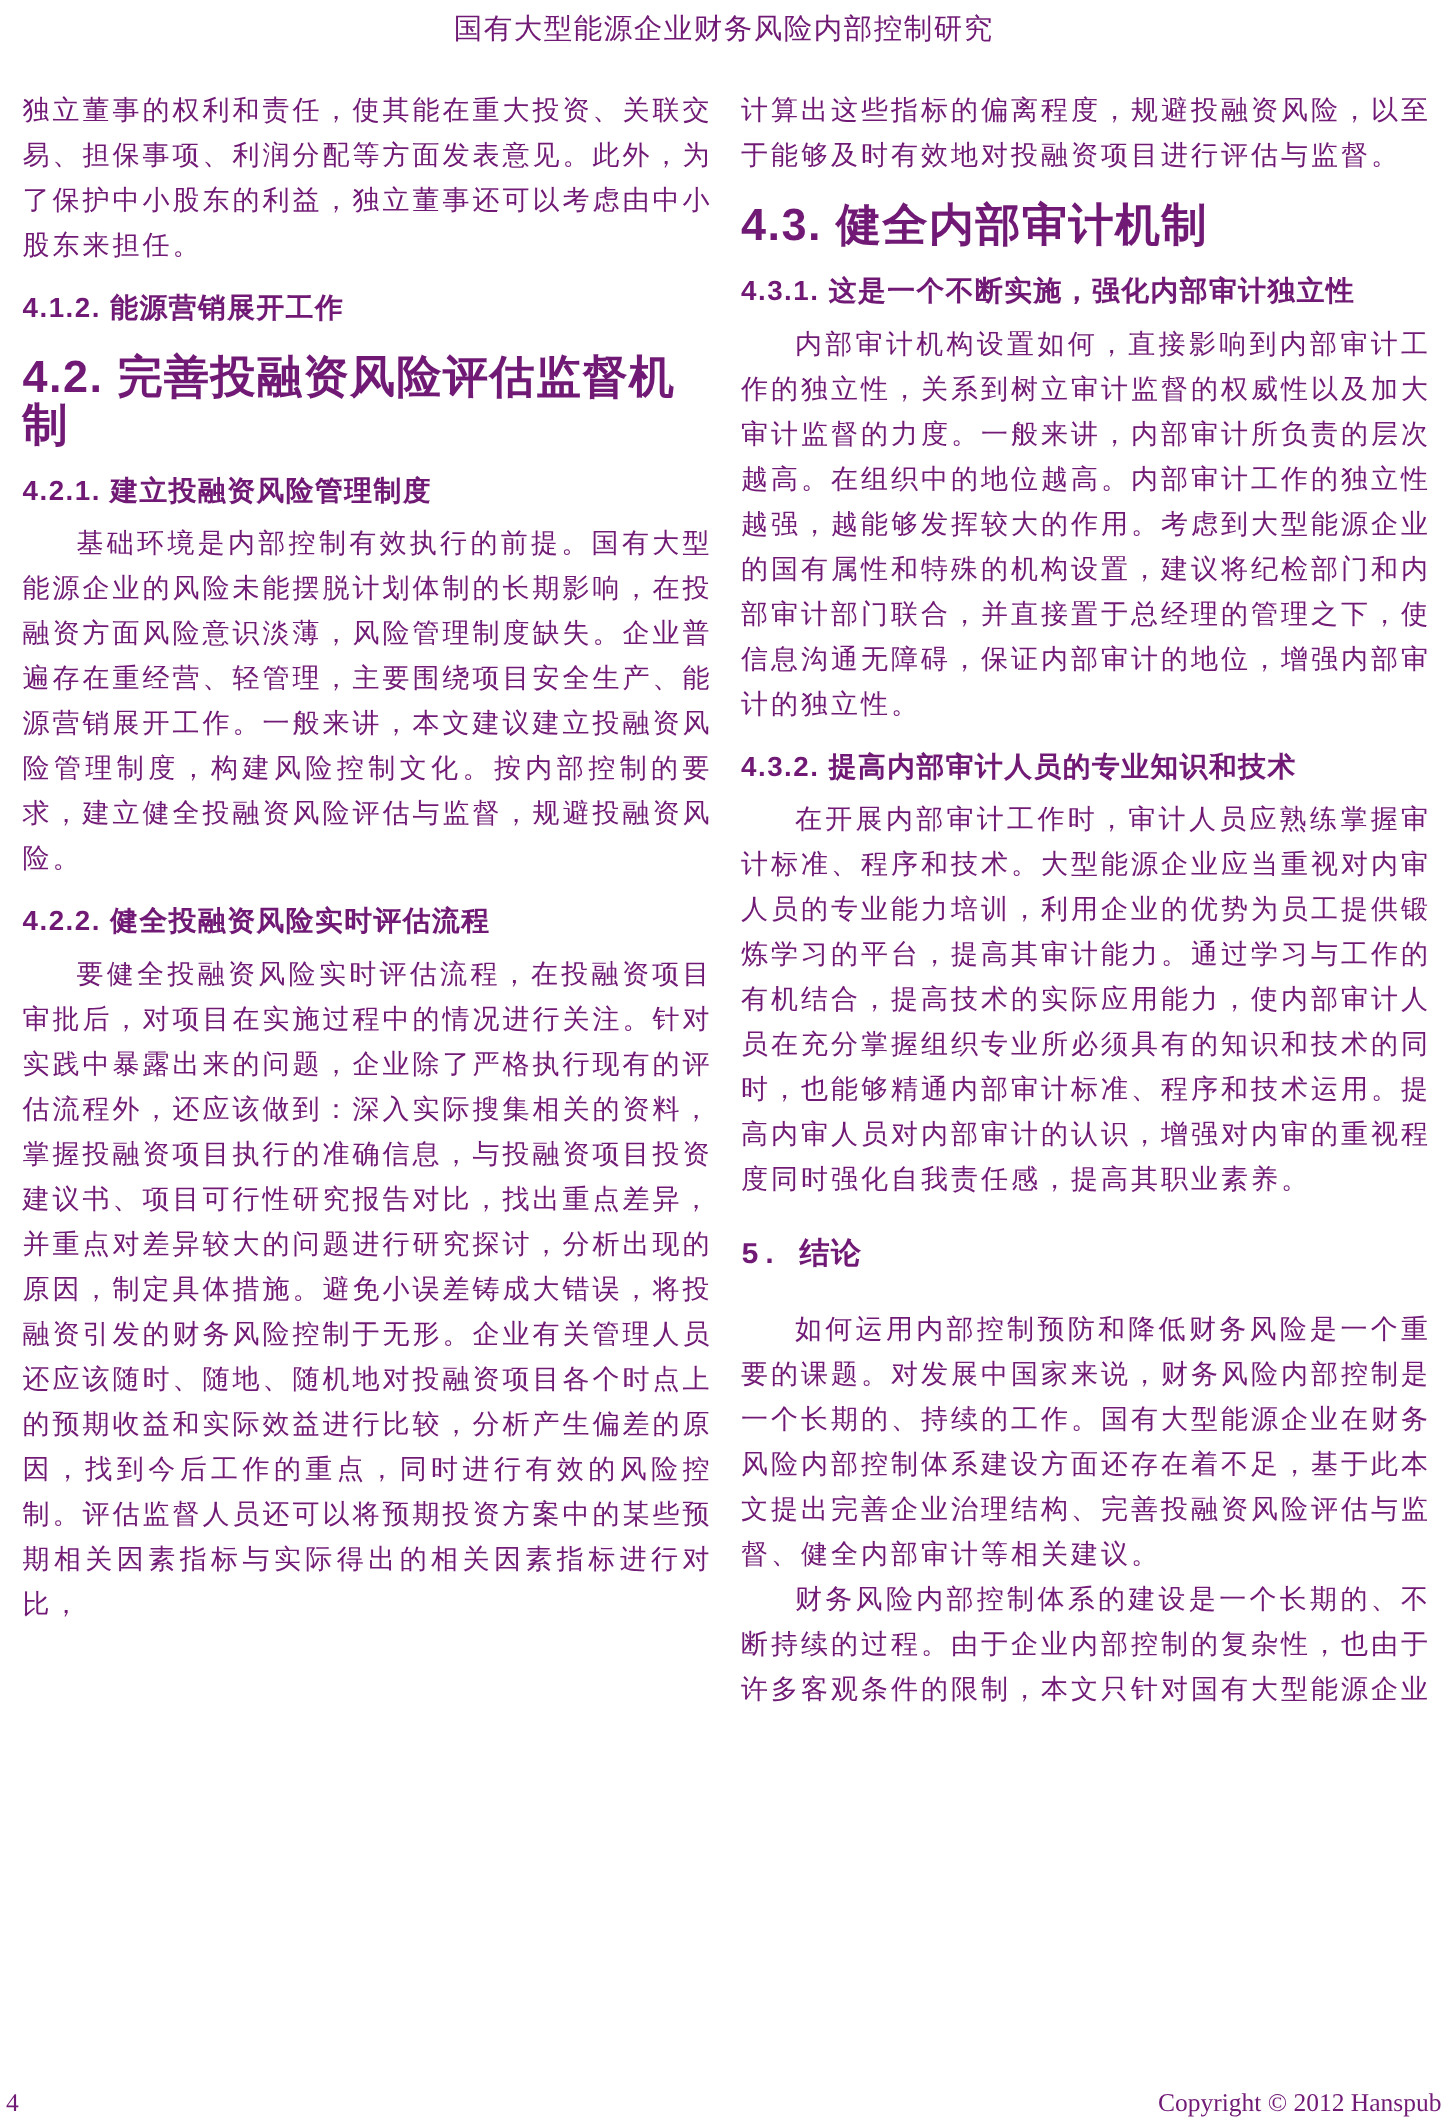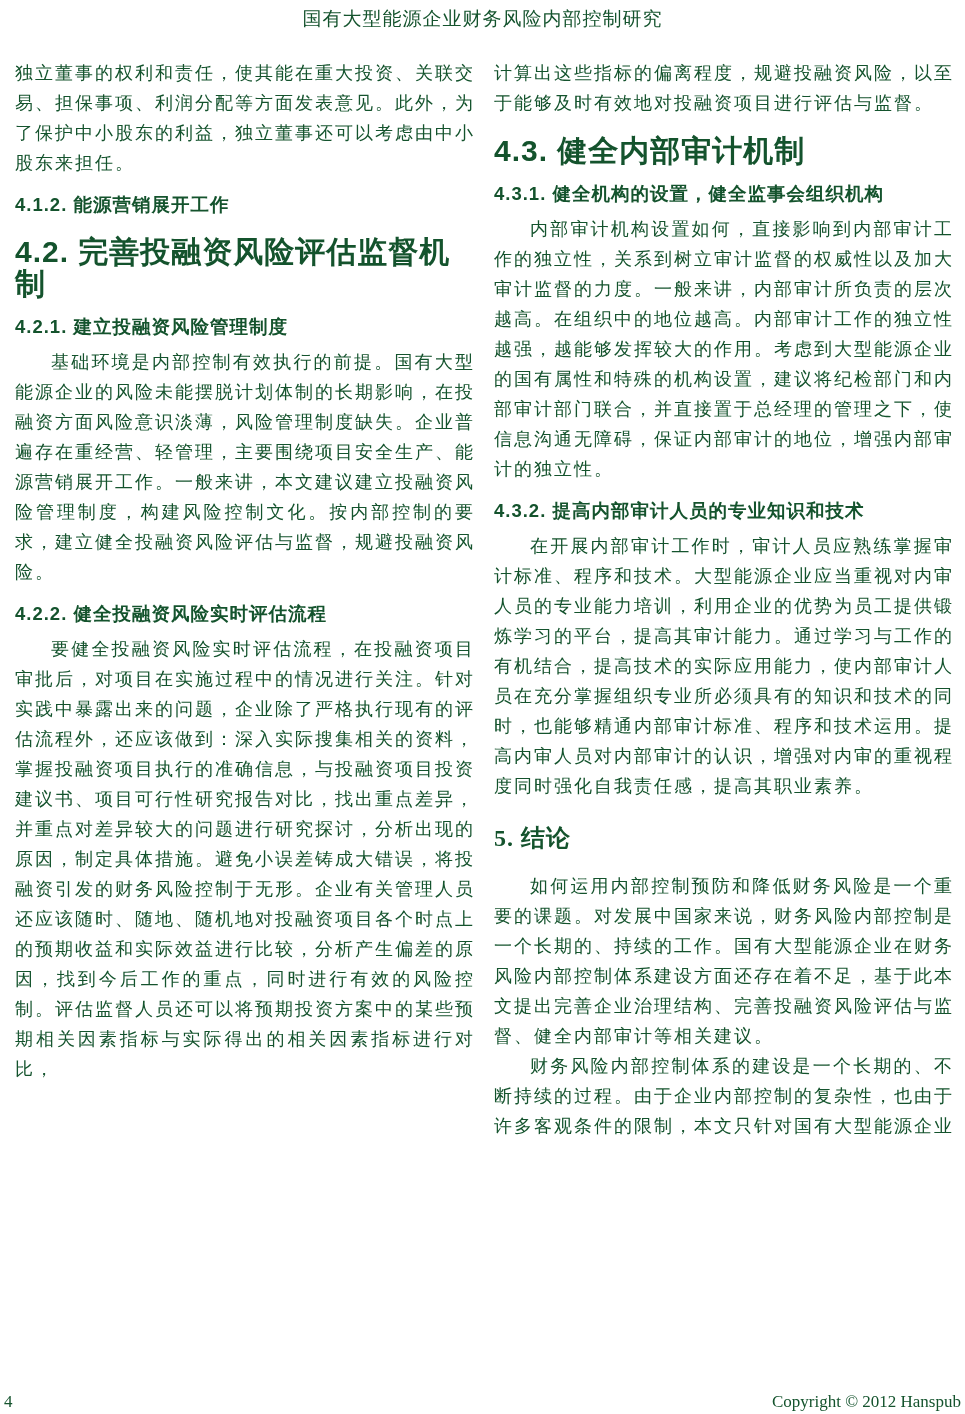--- a/index.html
+++ b/index.html
@@ -1,21 +1,21 @@
 <!DOCTYPE html>
 <html><head>
 <meta charset="utf-8">
 <style>
   html, body { margin: 0; padding: 0; background: #ffffff; }
   .page {
     position: relative;
     width: 965px;
     height: 1414px;
     background: #ffffff;
-    color: #14532d;
+    color: #701a75;
     font-family: "Liberation Serif", serif;
     overflow: hidden;
   }
   .doc-title {
     position: absolute;
     top: 6px;
     left: 0;
     right: 0;
     text-align: center;
     font-size: 19px;
@@ -50,23 +50,23 @@
   }
   .h-mid {
     font-family: "Liberation Sans", sans-serif;
     font-weight: bold;
     font-size: 30px;
     line-height: 32px;
     letter-spacing: 1px;
     margin: 17px 0 11px 0;
   }
   .h-big {
-    font-family: Liberation Serif, serif;
+    font-family: Liberation Mono, monospace;
     font-weight: bold;
-    font-size: 24px;
+    font-size: 20px;
     line-height: 34px;
     letter-spacing: 1px;
     margin: 20px 0 16px 0;
   }
   .footer {
     position: absolute;
     left: 4px;
     right: 4px;
     bottom: 2px;
     display: flex;
@@ -90,21 +90,21 @@
       <div class="h-mid">4.2. 完善投融资风险评估监督机制</div>
       <div class="h-sub">4.2.1. 建立投融资风险管理制度</div>
       <p class="para indent">基础环境是内部控制有效执行的前提。国有大型能源企业的风险未能摆脱计划体制的长期影响，在投融资方面风险意识淡薄，风险管理制度缺失。企业普遍存在重经营、轻管理，主要围绕项目安全生产、能源营销展开工作。一般来讲，本文建议建立投融资风险管理制度，构建风险控制文化。按内部控制的要求，建立健全投融资风险评估与监督，规避投融资风险。</p>
       <div class="h-sub">4.2.2. 健全投融资风险实时评估流程</div>
       <p class="para indent">要健全投融资风险实时评估流程，在投融资项目审批后，对项目在实施过程中的情况进行关注。针对实践中暴露出来的问题，企业除了严格执行现有的评估流程外，还应该做到：深入实际搜集相关的资料，掌握投融资项目执行的准确信息，与投融资项目投资建议书、项目可行性研究报告对比，找出重点差异，并重点对差异较大的问题进行研究探讨，分析出现的原因，制定具体措施。避免小误差铸成大错误，将投融资引发的财务风险控制于无形。企业有关管理人员还应该随时、随地、随机地对投融资项目各个时点上的预期收益和实际效益进行比较，分析产生偏差的原因，找到今后工作的重点，同时进行有效的风险控制。评估监督人员还可以将预期投资方案中的某些预期相关因素指标与实际得出的相关因素指标进行对比，</p>
     </div>
 
     <div class="col">
       <p class="para">计算出这些指标的偏离程度，规避投融资风险，以至于能够及时有效地对投融资项目进行评估与监督。</p>
       <div class="h-mid">4.3. 健全内部审计机制</div>
-      <div class="h-sub">4.3.1. 健全机构的设置，健全监事会组织机构</div>
+      <div class="h-sub">4.3.1. 这是一个不断实施，强化内部审计独立性</div>
       <p class="para indent">内部审计机构设置如何，直接影响到内部审计工作的独立性，关系到树立审计监督的权威性以及加大审计监督的力度。一般来讲，内部审计所负责的层次越高。在组织中的地位越高。内部审计工作的独立性越强，越能够发挥较大的作用。考虑到大型能源企业的国有属性和特殊的机构设置，建议将纪检部门和内部审计部门联合，并直接置于总经理的管理之下，使信息沟通无障碍，保证内部审计的地位，增强内部审计的独立性。</p>
       <div class="h-sub">4.3.2. 提高内部审计人员的专业知识和技术</div>
       <p class="para indent">在开展内部审计工作时，审计人员应熟练掌握审计标准、程序和技术。大型能源企业应当重视对内审人员的专业能力培训，利用企业的优势为员工提供锻炼学习的平台，提高其审计能力。通过学习与工作的有机结合，提高技术的实际应用能力，使内部审计人员在充分掌握组织专业所必须具有的知识和技术的同时，也能够精通内部审计标准、程序和技术运用。提高内审人员对内部审计的认识，增强对内审的重视程度同时强化自我责任感，提高其职业素养。</p>
       <div class="h-big">5. 结论</div>
       <p class="para indent">如何运用内部控制预防和降低财务风险是一个重要的课题。对发展中国家来说，财务风险内部控制是一个长期的、持续的工作。国有大型能源企业在财务风险内部控制体系建设方面还存在着不足，基于此本文提出完善企业治理结构、完善投融资风险评估与监督、健全内部审计等相关建议。</p>
       <p class="para indent">财务风险内部控制体系的建设是一个长期的、不断持续的过程。由于企业内部控制的复杂性，也由于许多客观条件的限制，本文只针对国有大型能源企业</p>
     </div>
 
   </div>
 

